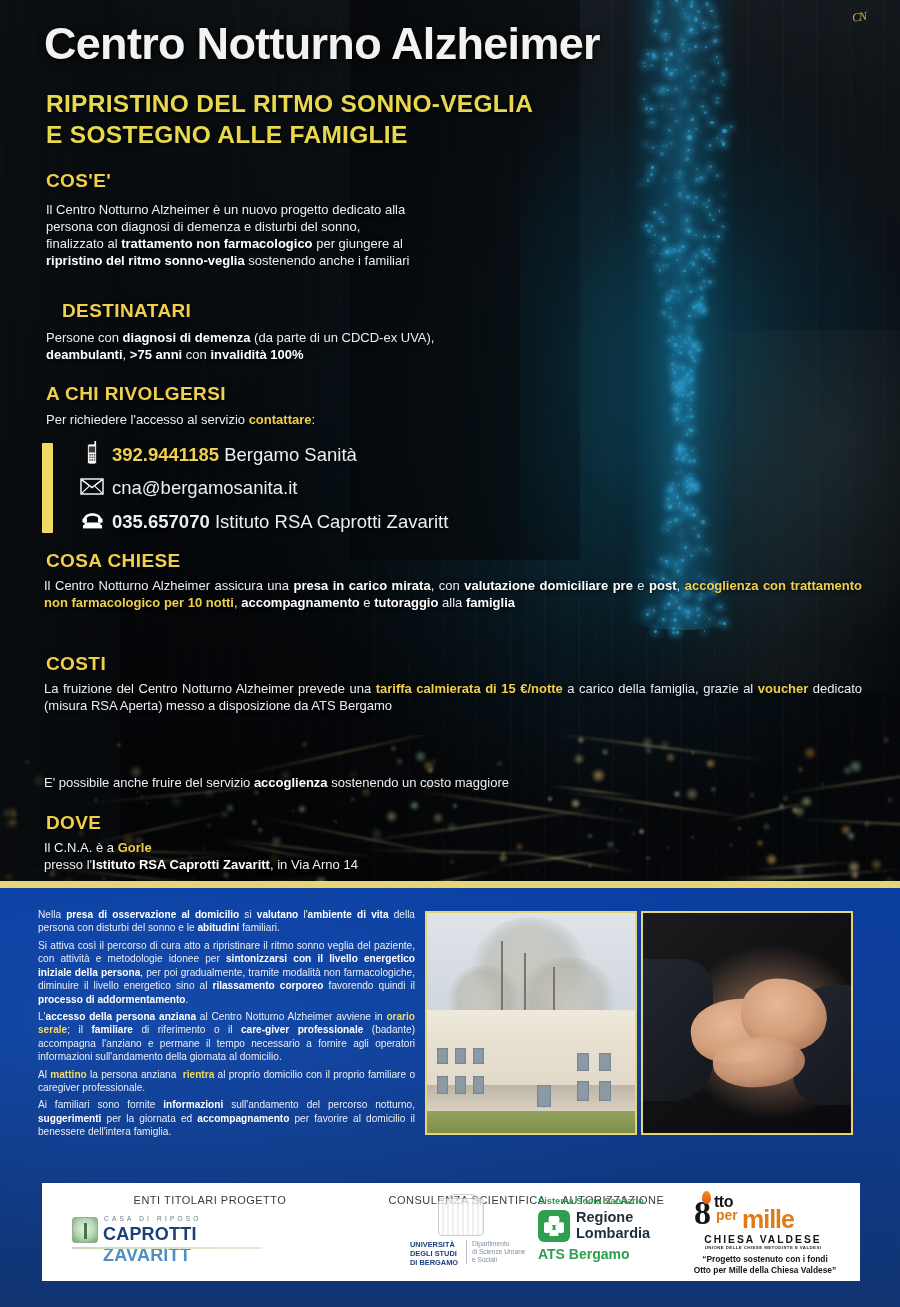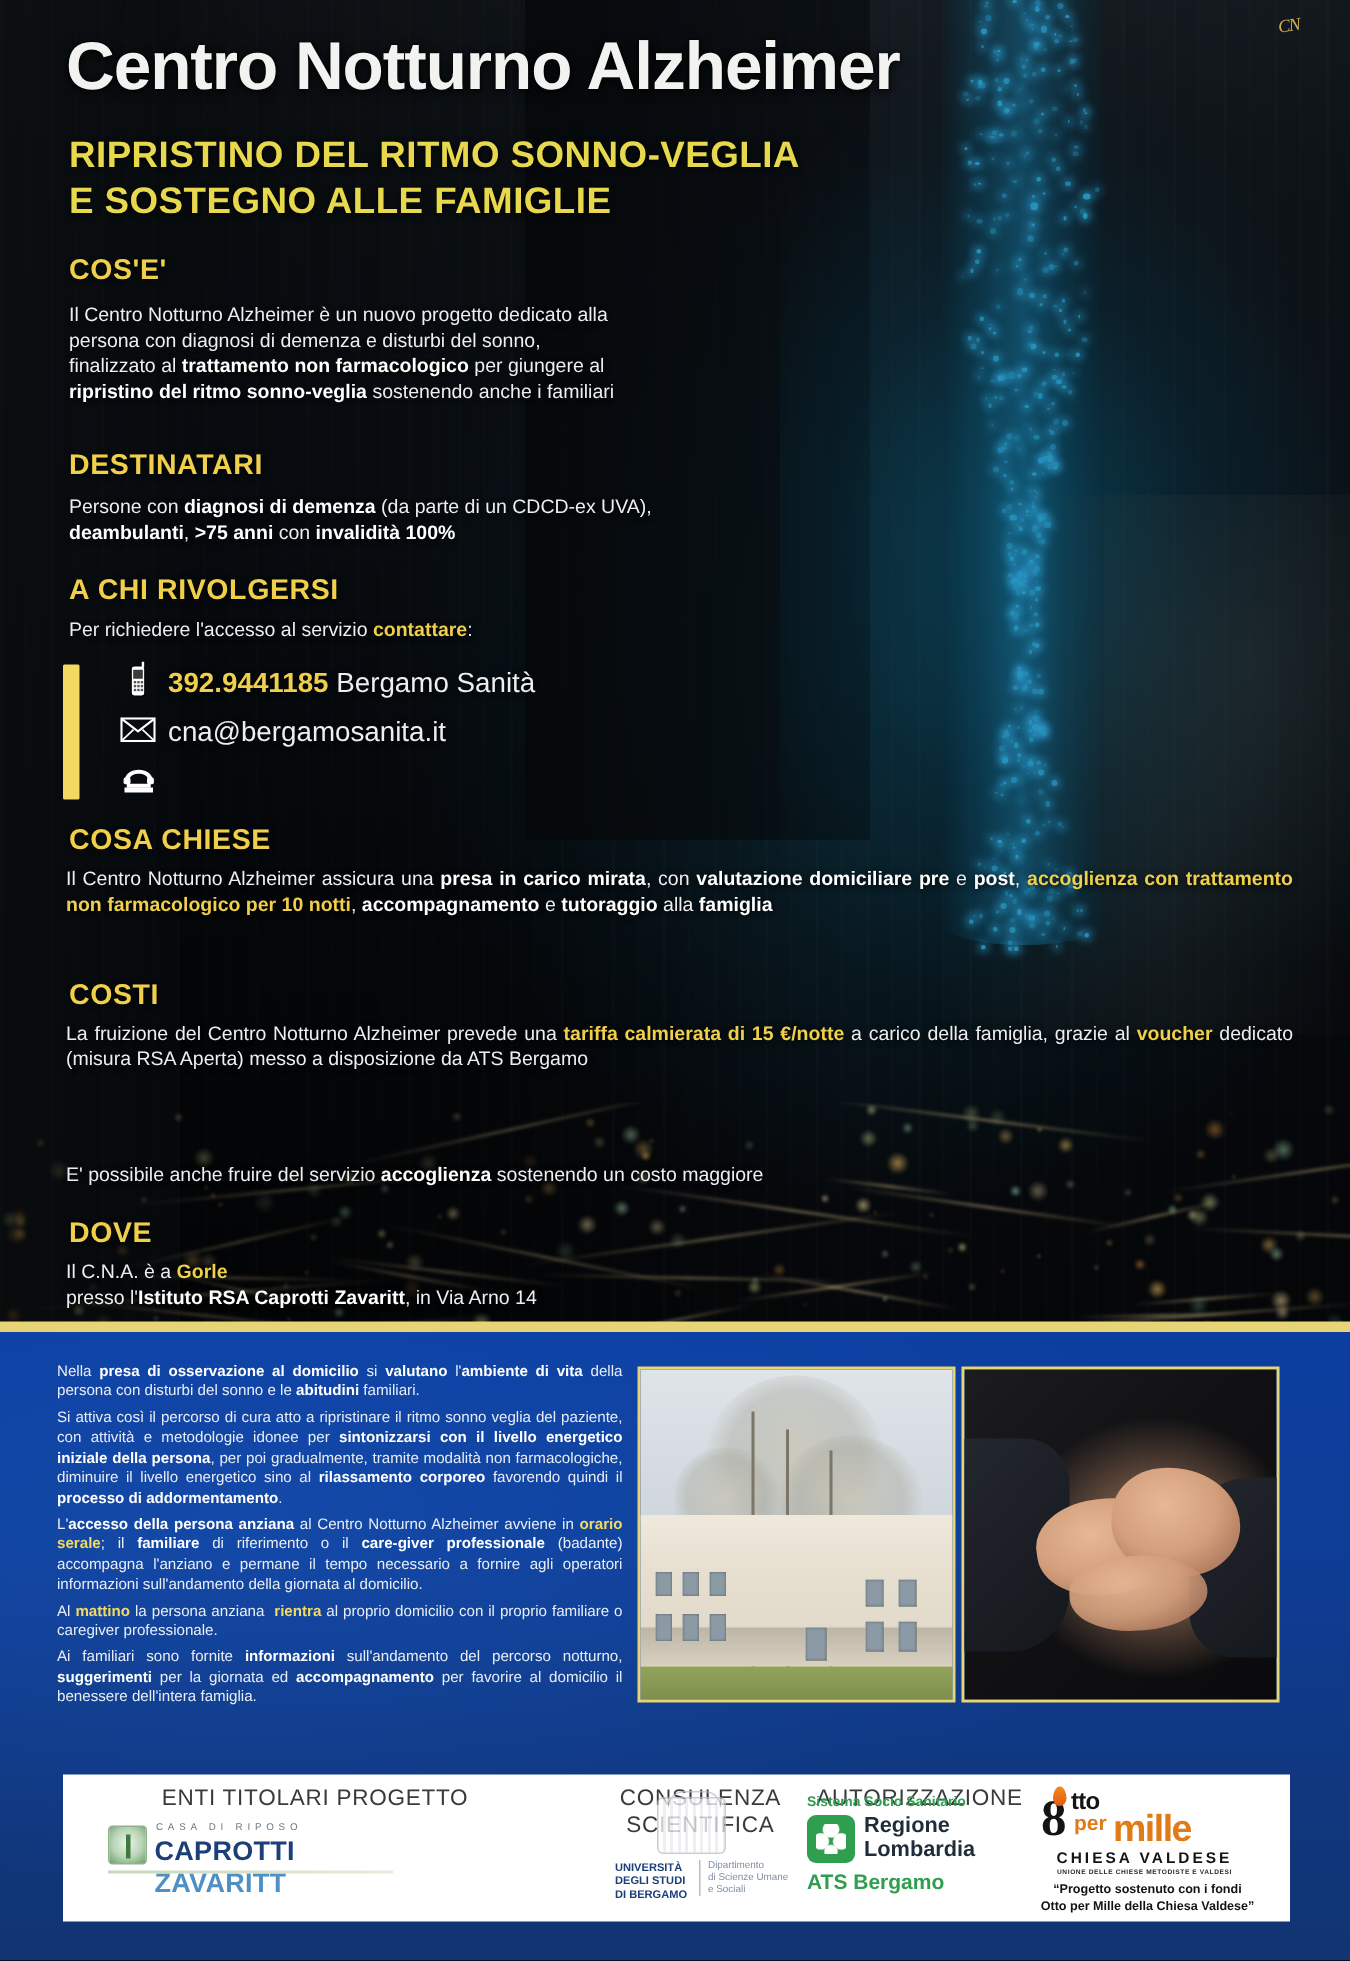--- a/index.html
+++ b/index.html
@@ -145,21 +145,21 @@
       radial-gradient(ellipse at 62% 54%, rgba(222,178,146,.95) 0%, rgba(190,140,108,.55) 22%, rgba(40,30,24,0) 52%),
       linear-gradient(135deg,#1c1c1e 0%,#121214 40%,#0a0a0c 100%);}
   .sleeve{position:absolute;background:linear-gradient(135deg,#23272e,#14171c);}
   .hand{position:absolute;border-radius:46% 54% 50% 50%;
     background:radial-gradient(ellipse at 40% 35%, #e7b896 0%, #d39f7c 48%, #a9755a 85%);}
 
   
   .logobar{position:absolute;left:42px;top:1183px;width:818px;height:98px;
     background:#ffffff;}
   .logo-col{position:absolute;text-align:center;}
-  .logo-cap{font-size:15px;color:#3a3a3a;letter-spacing:.5px;
+  .logo-cap{font-size:11px;color:#3a3a3a;letter-spacing:.5px;
     font-family:"Liberation Sans",sans-serif;}
 
   
   .cz-wrap{position:absolute;left:72px;top:1215px;width:190px;height:34px;}
   .cz-crest{position:absolute;left:0;top:2px;width:26px;height:26px;border-radius:3px;
     background:radial-gradient(circle at 50% 45%,#eaf3ea 0%,#b8d4b6 55%,#6f9e6c 100%);
     border:1px solid #8fb48c;}
   .cz-crest:after{content:"";position:absolute;left:11px;top:5px;width:3px;height:16px;background:#3f7a3c;}
   .cz-sup{position:absolute;left:32px;top:0;font-size:6.5px;color:#6b7a86;letter-spacing:3.2px;}
   .cz-main{position:absolute;left:31px;top:9px;font-size:18px;font-weight:bold;letter-spacing:.2px;}
@@ -834,21 +834,21 @@
     </div>
 
     <div class="sec-h" style="left:46px;top:170px;">COS'E'</div>
     <div class="body-t" style="left:46px;top:202px;width:620px;">
       <div><span>Il Centro Notturno Alzheimer è un nuovo progetto dedicato alla</span></div>
       <div><span>persona con diagnosi di demenza e disturbi del sonno,</span></div>
       <div>finalizzato al <b>trattamento non farmacologico</b> per giungere al</div>
       <div><b>ripristino del ritmo sonno-veglia</b> sostenendo anche i familiari</div>
     </div>
 
-    <div class="sec-h" style="left:46px;top:300px;">DESTINATARI</div>
+    <div class="sec-h" style="left:62px;top:300px;">DESTINATARI</div>
     <div class="body-t" style="left:46px;top:330px;width:640px;">
       <div>Persone con <b>diagnosi di demenza</b> (da parte di un CDCD-ex UVA),</div>
       <div><b>deambulanti</b>, <b>&gt;75 anni</b> con <b>invalidità 100%</b></div>
     </div>
 
     <div class="sec-h" style="left:46px;top:383px;">A CHI RIVOLGERSI</div>
     <div class="body-t" style="left:46px;top:412px;width:640px;">
       <span>Per richiedere l'accesso al servizio </span><b class="gold">contattare</b><span>:</span>
     </div>
 
@@ -888,20 +888,21 @@
     <div class="crow" style="left:72px;top:511px;">
       <span class="cicon">
         <svg width="25" height="19" viewBox="0 0 25 19">
             <path d="M3 14 h19 v3.4 h-19 z" fill="#fff"></path>
             <path d="M4.5 11.5 h16 v2.6 h-16 z" fill="#fff"></path>
             <path d="M12.5 2.2 C7.5 2.2 4.2 4.6 3.4 8 h3.1 c.6-2 2.8-3.2 6-3.2 s5.4 1.2 6 3.2 h3.1 C20.8 4.6 17.5 2.2 12.5 2.2 z" fill="#fff"></path>
             <rect x="2.4" y="7.4" width="4.6" height="4.4" rx="1.2" fill="#fff"></rect>
             <rect x="18" y="7.4" width="4.6" height="4.4" rx="1.2" fill="#fff"></rect>
           </svg>
       </span>
+      <span class="ctxt"><b>035.657070</b> <span>Istituto RSA Caprotti Zavaritt</span></span>
     </div>
 
     <div class="sec-h" style="left:46px;top:550px;">COSA CHIESE</div>
     <div class="body-t just" style="left:44px;top:578px;width:818px;">
       Il Centro Notturno Alzheimer assicura una <b>presa in carico mirata</b>, con <b>valutazione domiciliare pre</b> e <b>post</b>, <span class="gold">accoglienza con trattamento non farmacologico per 10 notti</span>, <b>accompagnamento</b> e <b>tutoraggio</b> alla <b>famiglia</b>
     </div>
 
     <div class="sec-h" style="left:46px;top:653px;">COSTI</div>
     <div class="body-t just" style="left:44px;top:681px;width:818px;">
       La fruizione del Centro Notturno Alzheimer prevede una <span class="gold">tariffa calmierata di 15 €/notte</span> a carico della famiglia, grazie al <span class="gold">voucher</span> dedicato (misura RSA Aperta) messo a disposizione da ATS Bergamo

